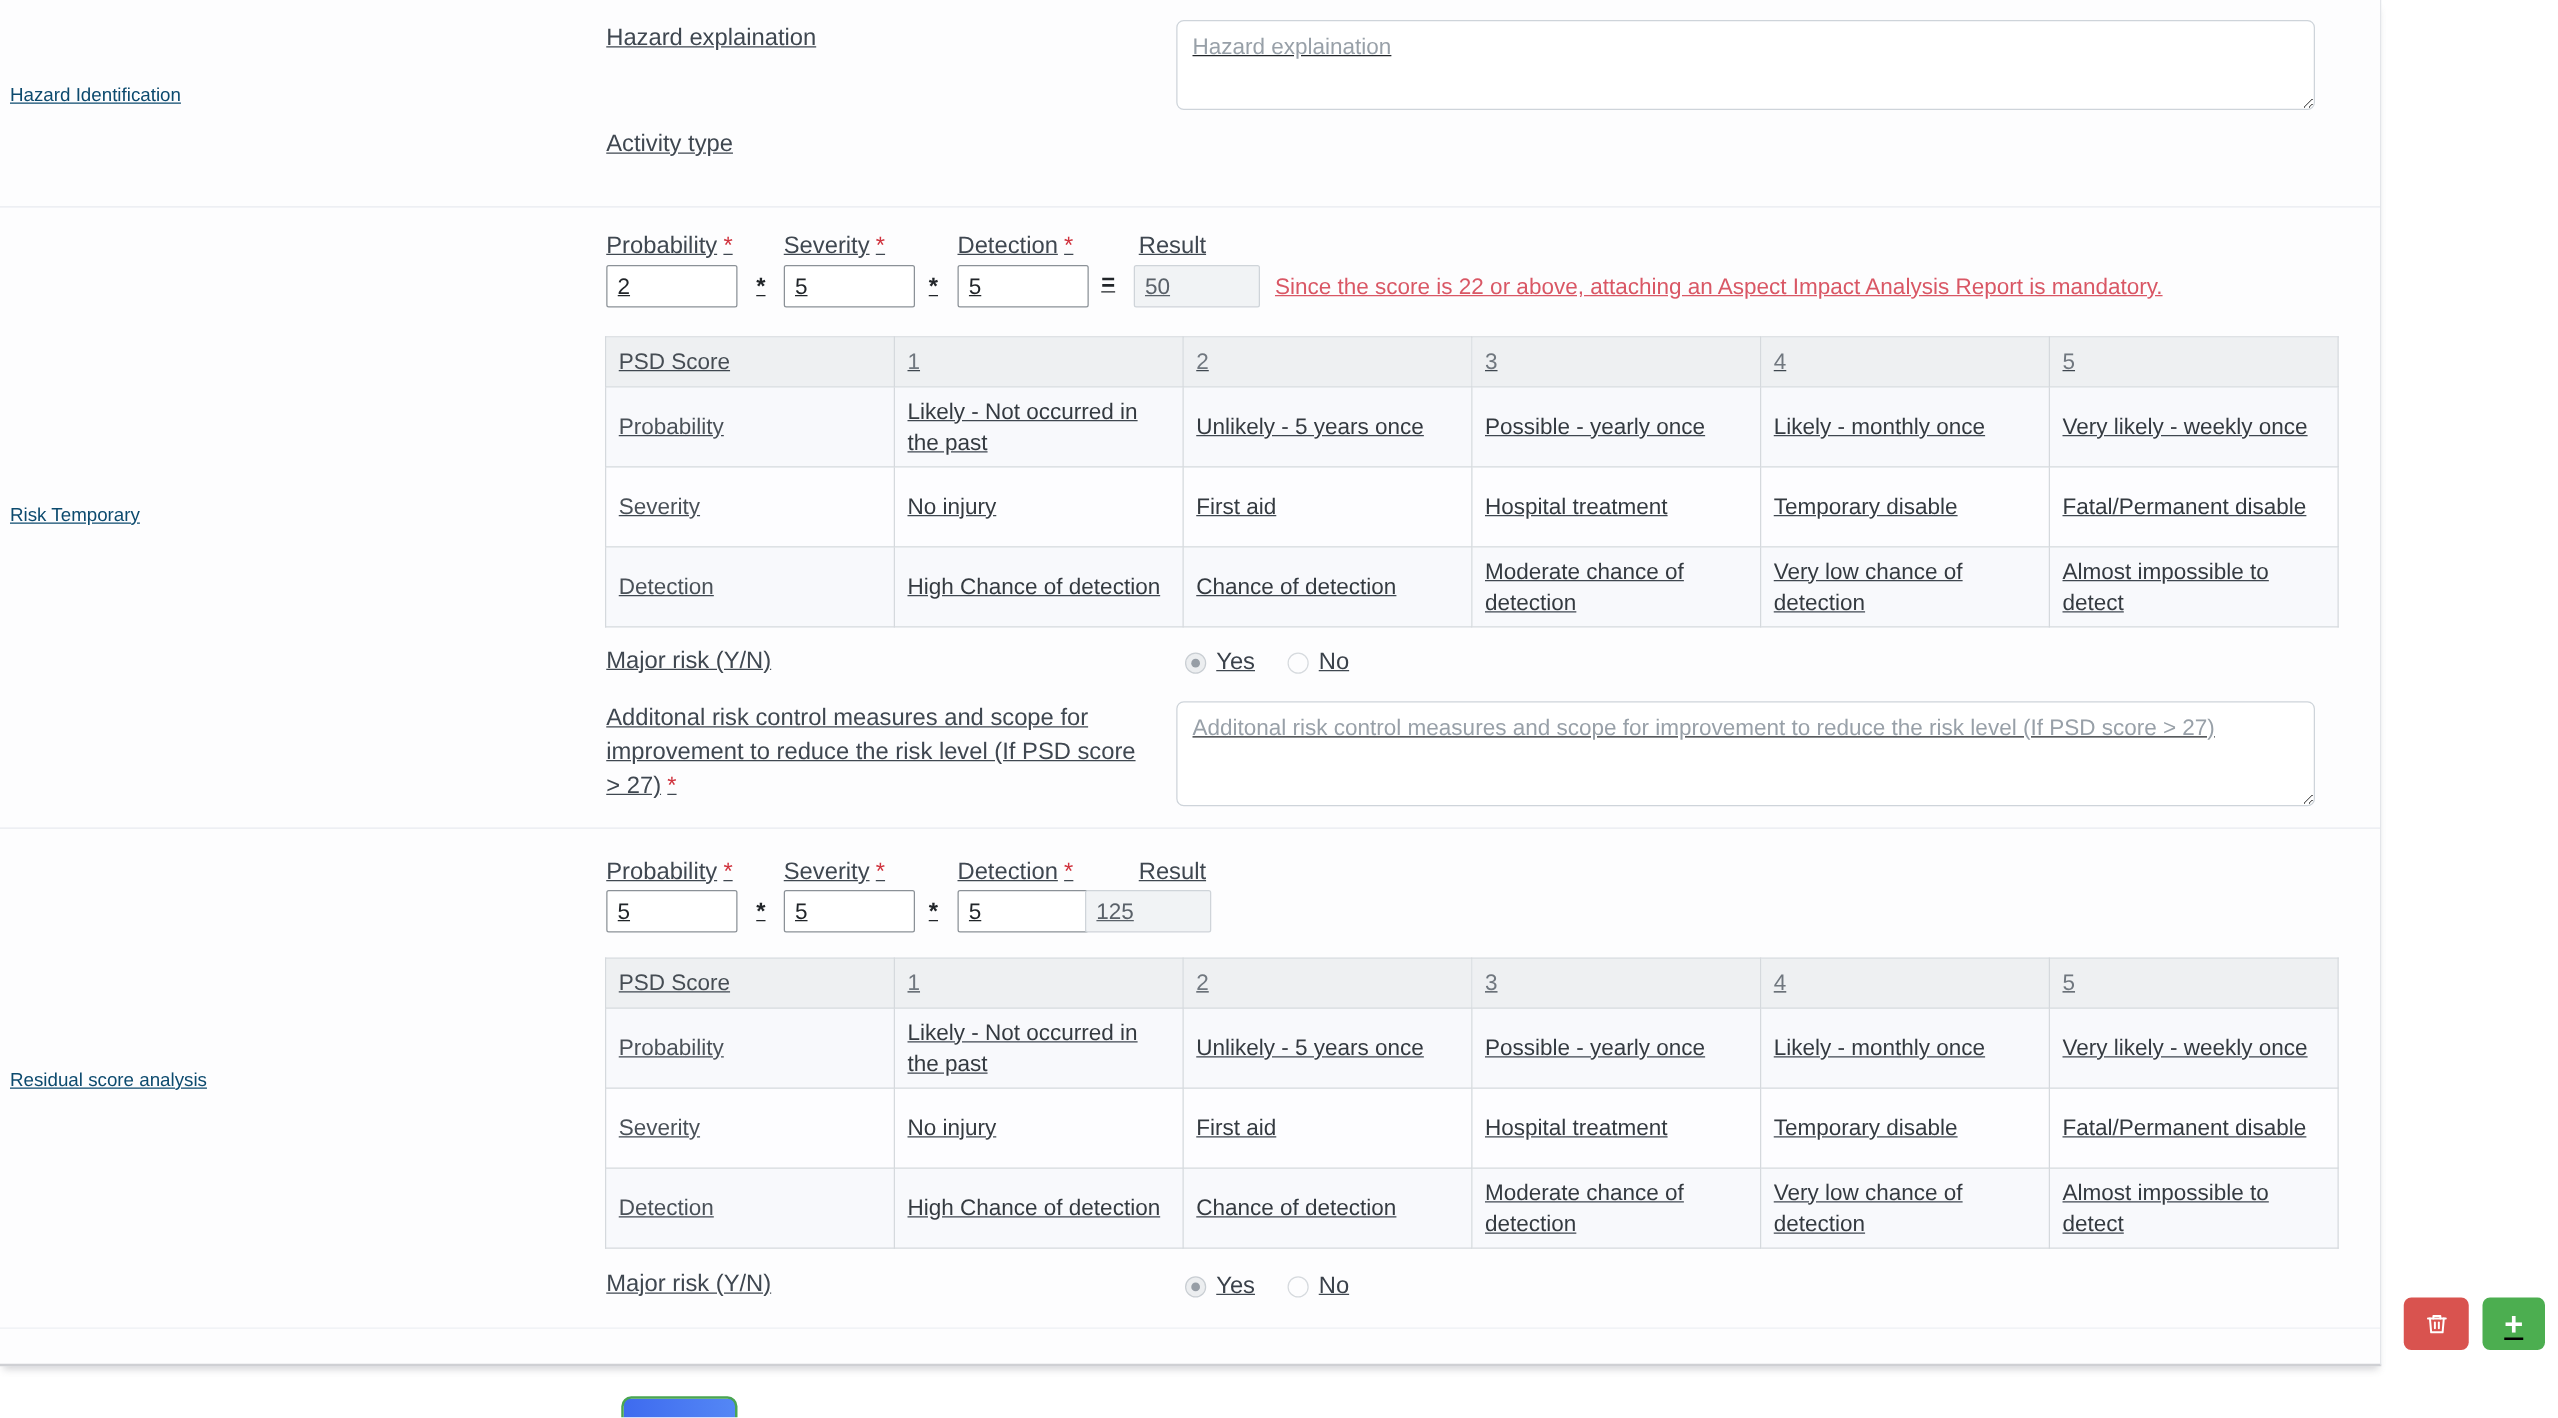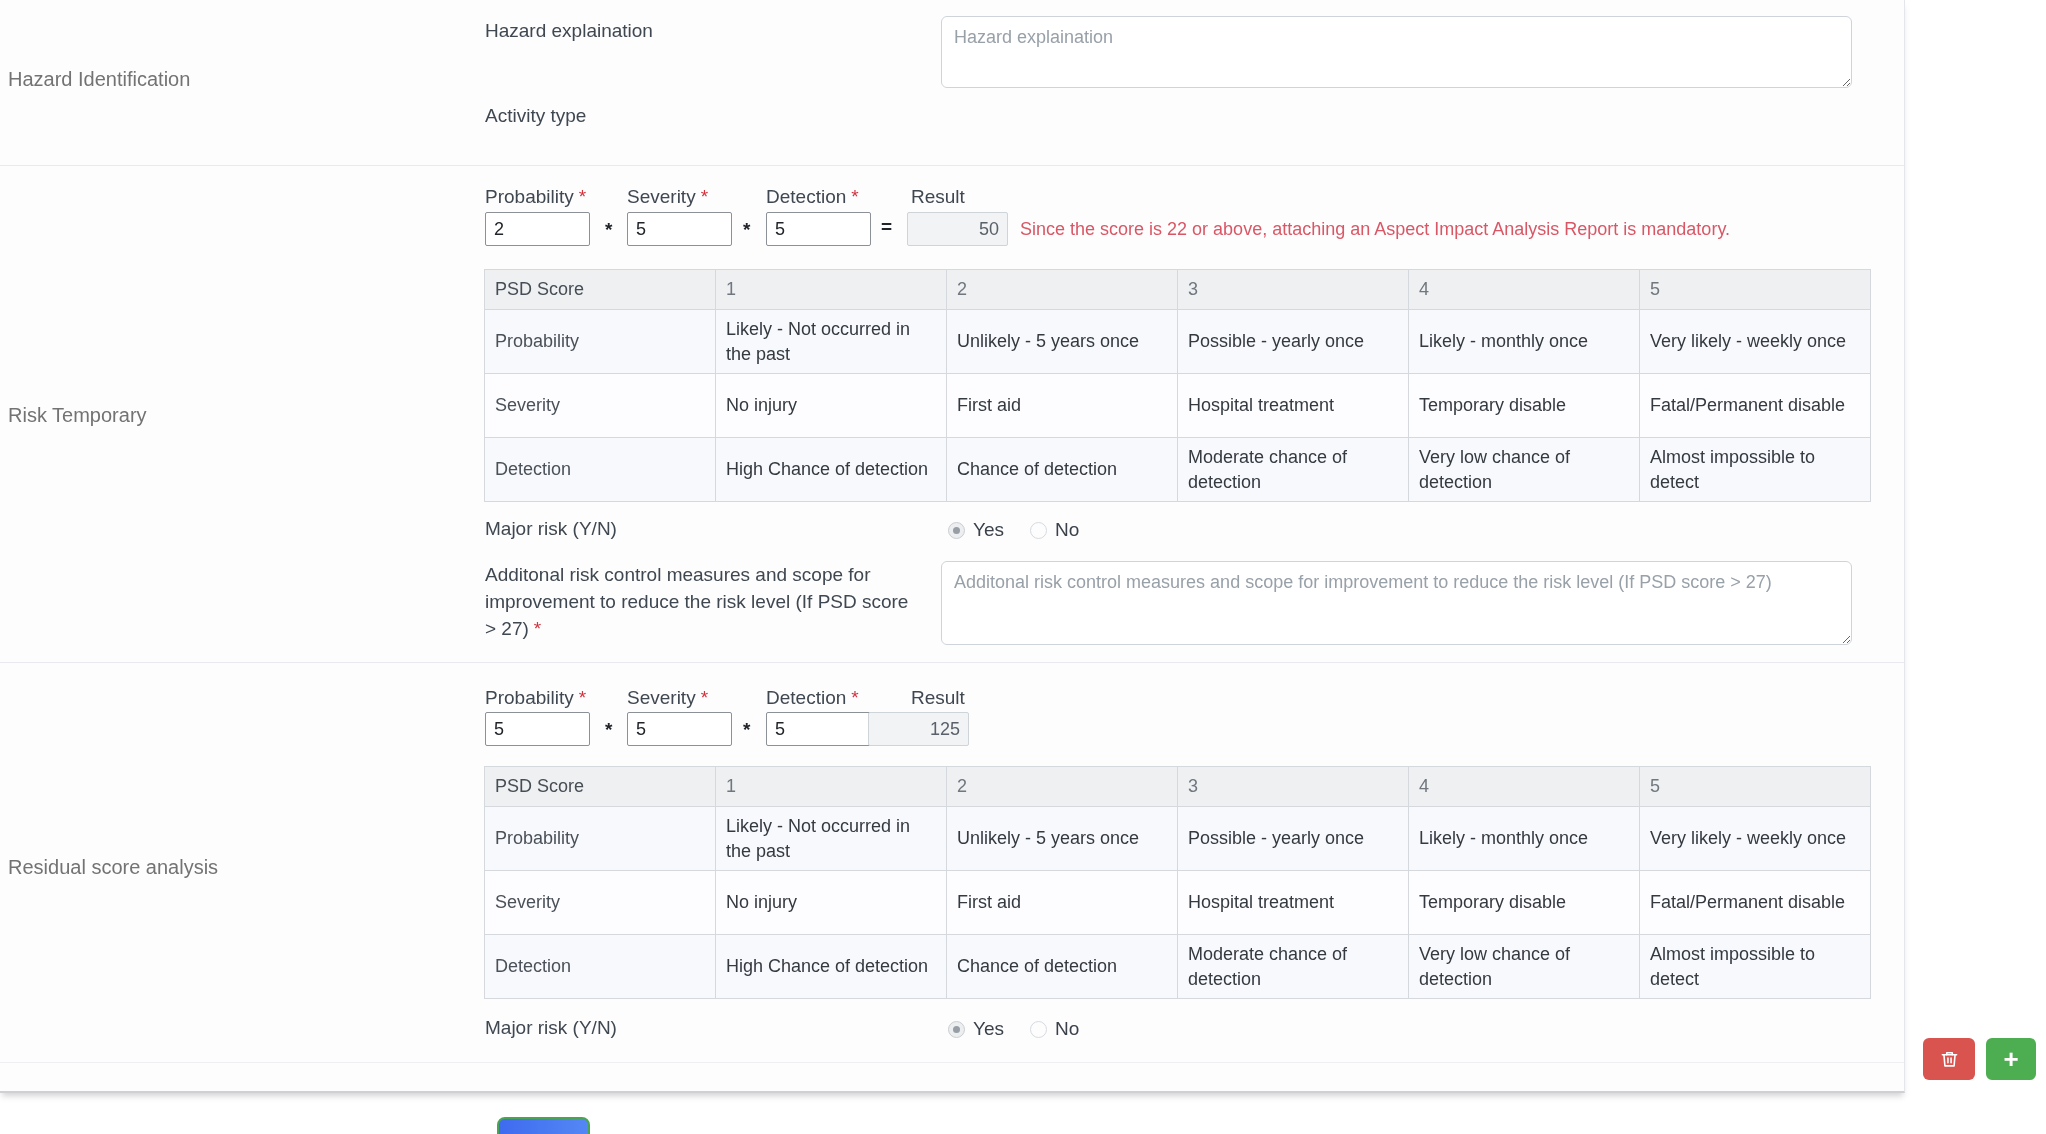--- a/index.html
+++ b/index.html
@@ -1,36 +1,36 @@
 <!DOCTYPE html>
 <html><head>
 <meta charset="utf-8">
 <style>
   html,body{margin:0;padding:0;background:#fff;}
   body{font-family:"Liberation Sans","DejaVu Sans",sans-serif;color:#3f4750;}
   .stage{position:relative;width:2046px;height:1134px;overflow:hidden;background:#fff;}
-  .abs{position:absolute;}
+  .abs{position:absolute;text-decoration:underline;}
   .card{left:0;top:0;width:1904px;height:1091px;background:#fdfdfe;border-right:1px solid #e4e6ea;
         border-bottom:2px solid #cfd0d4;box-shadow:0 5px 6px -2px rgba(110,110,120,.30);}
   .divider{left:0;width:1904px;height:1px;background:#e8eaef;}
   .divider.thin{background:#edeff3;}
-  .sec-title{font-size:20px;color:#737373;white-space:nowrap;}
+  .sec-title{font-size:15px;color:#0c4a6e;white-space:nowrap;}
   .field-label{font-size:19px;color:#3f4750;white-space:nowrap;}
   .field-label.wrap{white-space:normal;line-height:27px;}
   .req{color:#d0343f;margin-left:5px;font-size:19px;}
   .ta{border:1px solid #ced4da;border-radius:6px;background:#fff;padding:10px 12px;
       font-family:inherit;font-size:18px;color:#212529;resize:both;box-sizing:border-box;}
   .ta::placeholder{color:#98a0a8;}
   .select{height:43px;width:645px;border:1px solid #ced4da;border-radius:6px;background:#fff;
           display:flex;align-items:center;justify-content:space-between;padding:0 14px 0 16px;
           box-sizing:border-box;font-size:19px;color:#5a636d;cursor:pointer;}
   .chev{width:22px;height:22px;stroke:#495057;stroke-width:2;fill:none;}
   .num{width:105px;height:34px;border:1px solid #8b9197;border-radius:2px;background:#fff;
        padding:0 8px;font-family:inherit;font-size:18px;color:#212529;box-sizing:border-box;}
-  .num.result{width:101px;background:#f1f3f5;border:1px solid #cfd4d9;color:#5a6169;text-align:right;}
+  .num.result{width:101px;background:#f1f3f5;border:1px solid #cfd4d9;color:#5a6169;}
   .op{font-size:19px;font-weight:700;color:#212529;}
   .warn{font-size:18px;color:#d95765;white-space:nowrap;}
   .tbl{border-collapse:collapse;width:1387px;table-layout:fixed;font-size:18px;background:#fbfcfe;
        border:1px solid #c6cbd0;}
   .tbl th,.tbl td{border:1px solid #d5d9dd;padding:6px 10px;text-align:left;vertical-align:middle;
        font-weight:400;line-height:25px;overflow:hidden;}
   .tbl thead th{background:#eef0f2;height:33px;padding:3px 10px;color:#70777f;margin-top:40px;}
   .tbl thead th:first-child{color:#464d54;}
   .tbl tbody tr{height:64px;}
   .tbl tbody th{color:#4a5158;}

